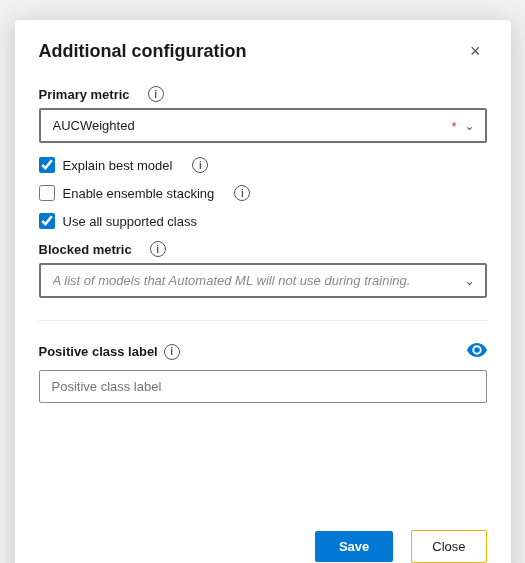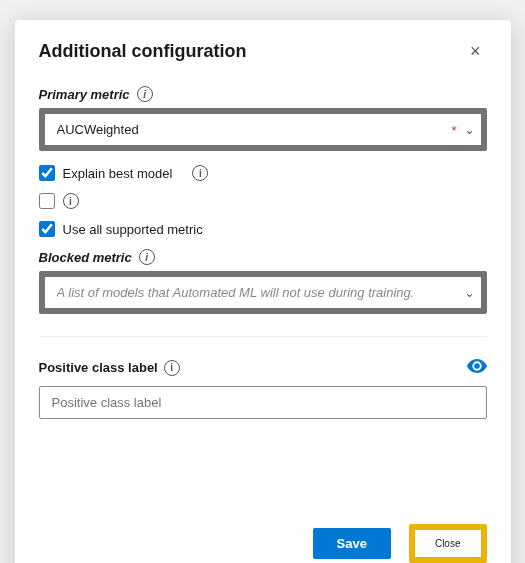--- a/index.html
+++ b/index.html
@@ -55,22 +55,21 @@
     .field-group {
       margin-bottom: 14px;
     }
     .field-label {
       font-size: 13px;
       font-weight: 600;
       color: #1a1a1a;
       margin-bottom: 6px;
       display: flex;
       align-items: center;
-      gap: 7px;
-      font-style: italic;
+      gap: 18px;
     }
     .info-icon {
       display: inline-flex;
       align-items: center;
       justify-content: center;
       width: 16px;
       height: 16px;
       border-radius: 50%;
       border: 1.5px solid #555;
       color: #555;
@@ -83,21 +82,21 @@
       color: #d13438;
       font-size: 13px;
       margin-left: 2px;
     }
     .select-wrapper {
       position: relative;
     }
     .select-field {
       width: 100%;
       padding: 8px 36px 8px 12px;
-      border: 6px solid #737373;
+      border: 2px solid #737373;
       border-radius: 2px;
       font-size: 13px;
       color: #1a1a1a;
       background: #fff;
       appearance: none;
       cursor: pointer;
     }
     .select-arrow {
       position: absolute;
       right: 12px;
@@ -178,23 +177,23 @@
       border: none;
       padding: 8px 24px;
       font-size: 13px;
       font-weight: 600;
       border-radius: 2px;
       cursor: pointer;
     }
     .btn-close {
       background: #fff;
       color: #1a1a1a;
-      border: 6px solid #eab308;
+      border: 1px solid #eab308;
       padding: 8px 20px;
-      font-size: 10px;
+      font-size: 13px;
       font-weight: 400;
       border-radius: 2px;
       cursor: pointer;
     }
     .divider {
       border: none;
       border-top: 1px solid #edebe9;
       margin: 8px 0 12px 0;
     }
   </style>
@@ -232,28 +231,29 @@
       <input type="checkbox" class="checkbox-input" id="explain-best-model" checked="" style="">
       <label class="checkbox-label" for="explain-best-model">
         <span>Explain best model</span>
         <span class="info-icon">i</span>
       </label>
     </div>
 
     <div class="checkbox-row">
       <input type="checkbox" class="checkbox-input" id="enable-ensemble-stacking" style="">
       <label class="checkbox-label" for="enable-ensemble-stacking">
+        <span>Enable ensemble stacking</span>
         <span class="info-icon">i</span>
       </label>
     </div>
 
     <div class="checkbox-row">
       <input type="checkbox" class="checkbox-input" id="use-all-supported-models" checked="" style="">
       <label class="checkbox-label" for="use-all-supported-models">
-        <span>Use all supported metric</span>
+        <span>Use all supported class</span>
       </label>
     </div>
 
     <div class="field-group">
       <div class="field-label">
         <span>Blocked metric</span>
         <span class="info-icon">i</span>
       </div>
       <div class="select-wrapper">
         <select class="select-field blocked-models-select">

